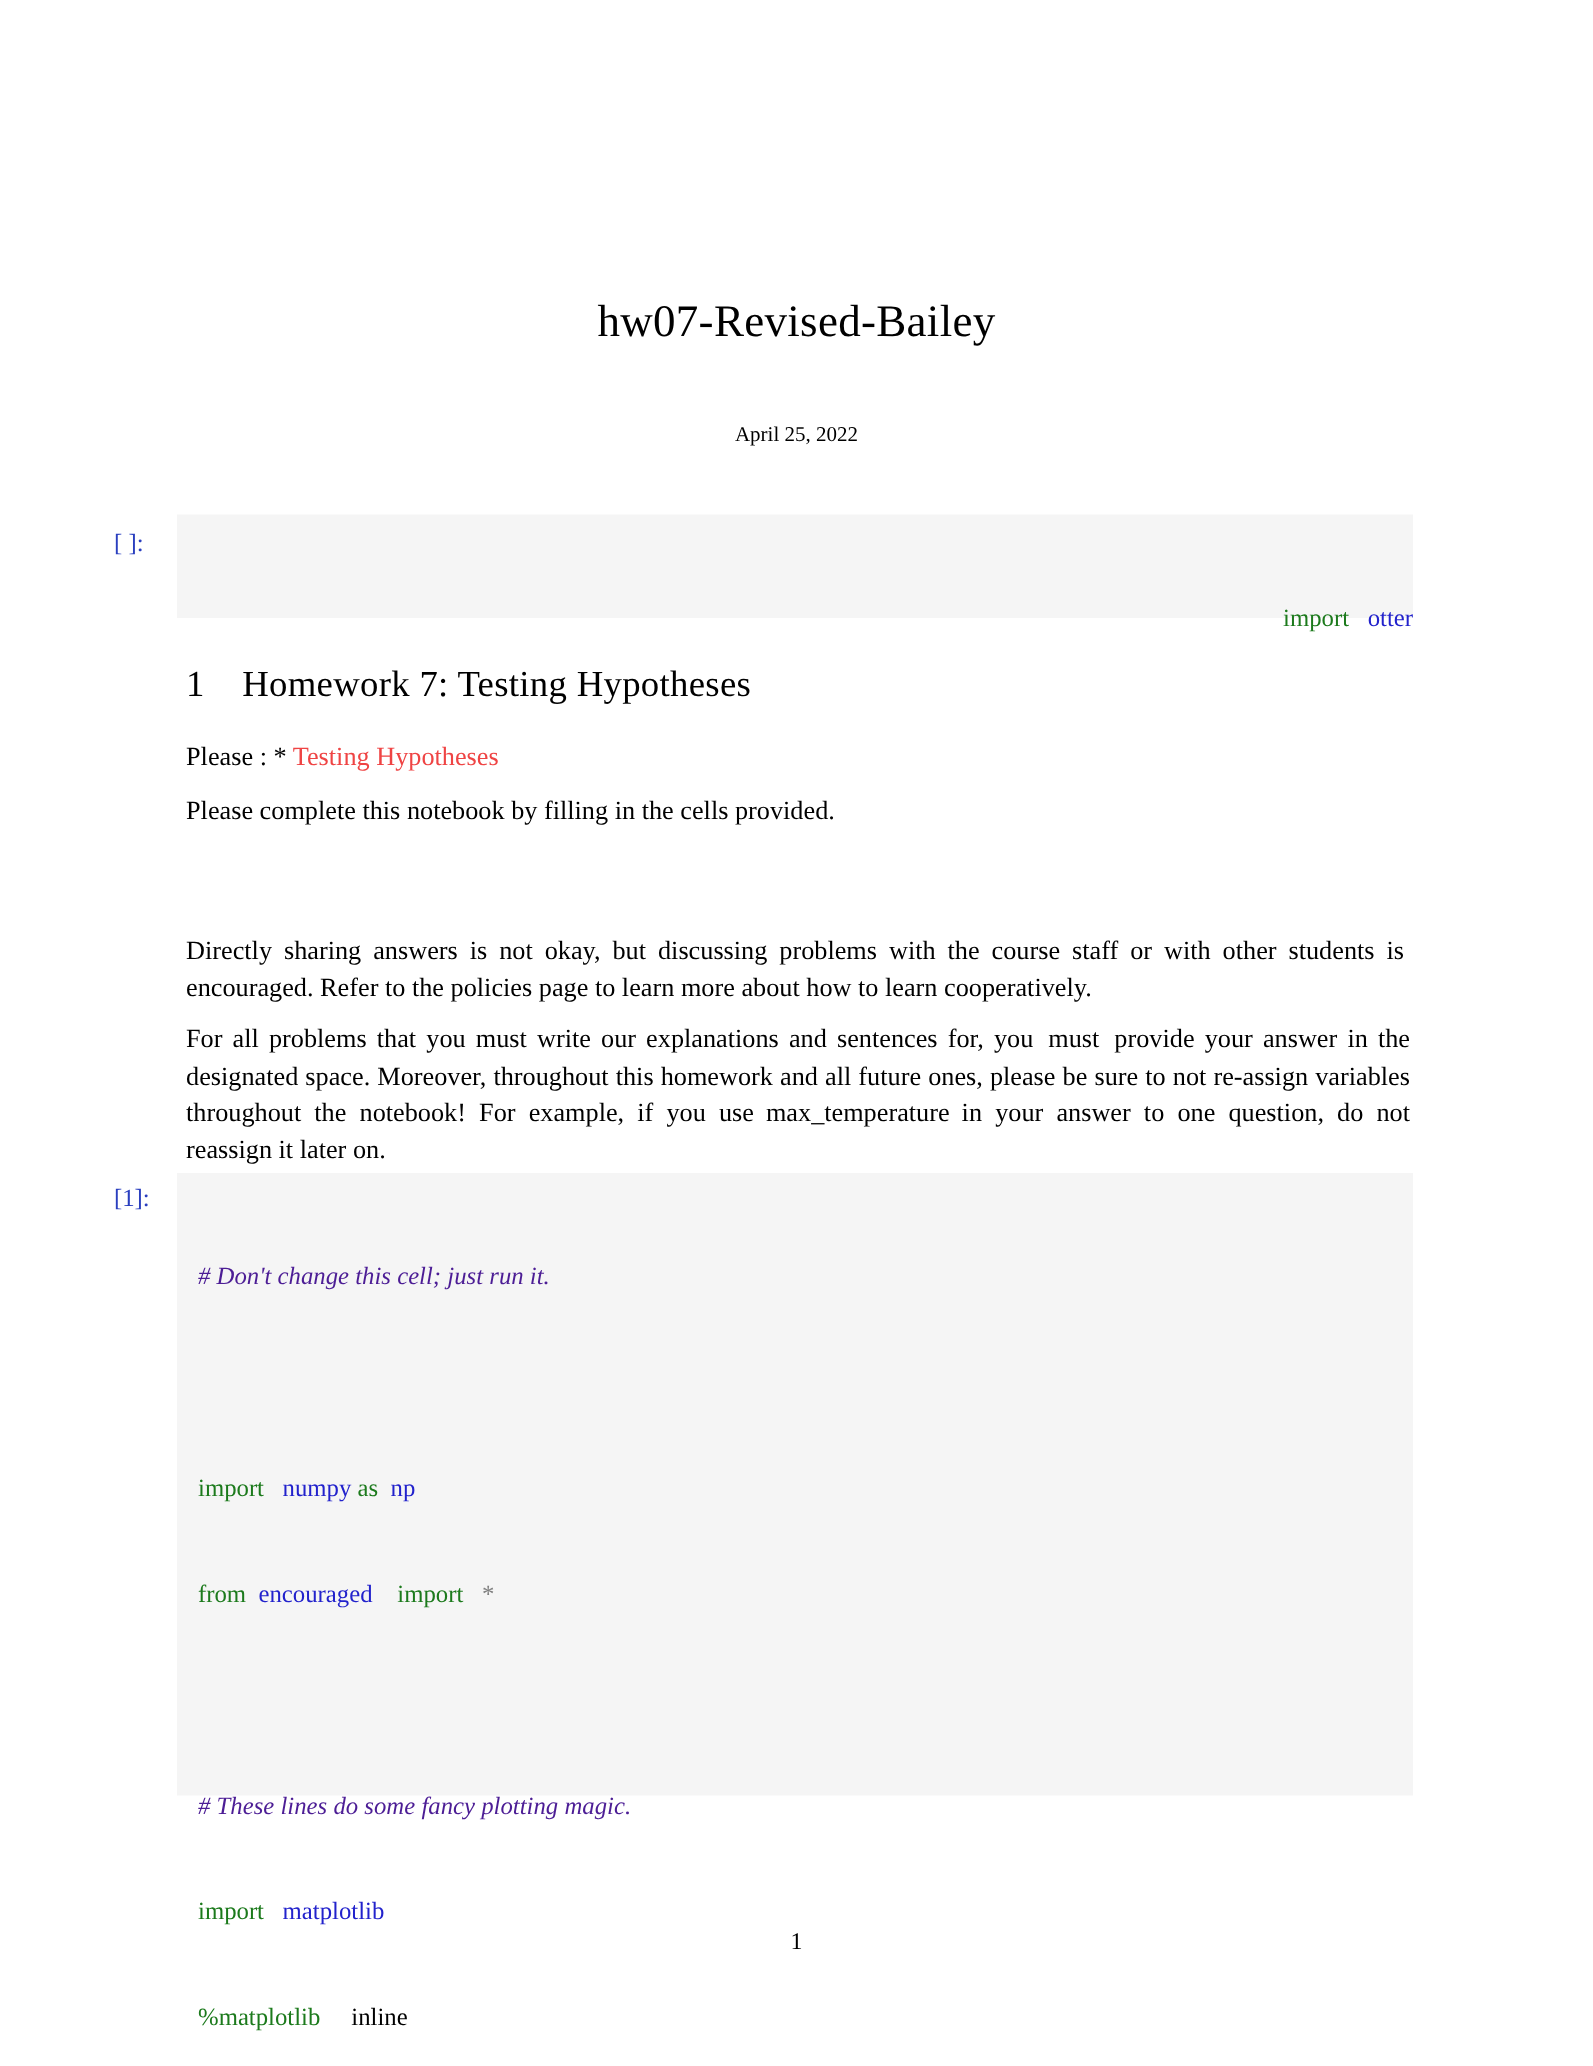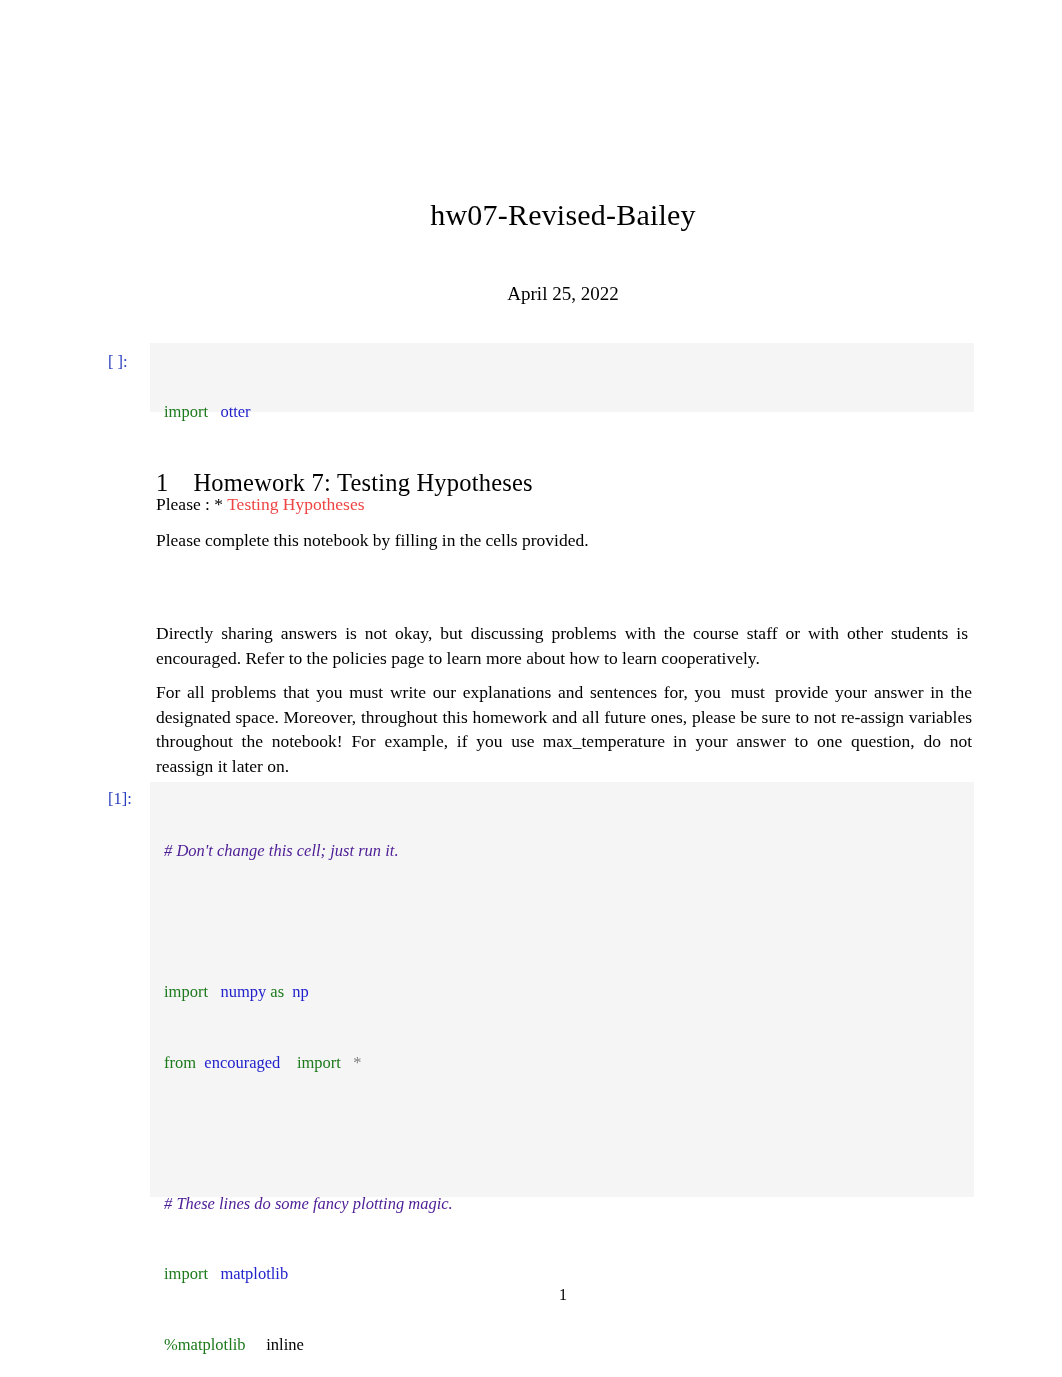--- a/index.html
+++ b/index.html
@@ -12,40 +12,39 @@
     height: 1377px;
     position: relative;
     font-family: "Liberation Serif", "DejaVu Serif", serif;
     color: #000000;
     overflow: hidden;
   }
 
   .page {
     position: absolute;
     inset: 0;
-    margin-left: 32px;
   }
 
   
   .doc-title {
     position: absolute;
     top: 198px;
     left: 0;
     width: 1062px;
     text-align: center;
     font-size: 30px;
     letter-spacing: 0.2px;
   }
   .doc-date {
     position: absolute;
     top: 283px;
     left: 0;
     width: 1062px;
     text-align: center;
-    font-size: 19px;
+    font-size: 14px;
   }
 
   
   .cell {
     position: absolute;
     left: 118px;
     width: 824px;
     background: #f5f5f5;
     box-sizing: border-box;
   }
@@ -110,27 +109,27 @@
 </style>
 </head>
 <body>
 
 <div class="page">
 
   <div class="doc-title">hw07-Revised-Bailey</div>
   <div class="doc-date">April 25, 2022</div>
 
   <div class="prompt" style="top:352px;">[ ]:</div>
-  <div class="cell" style="top:343px; height:69px;">
+  <div class="cell" style="top:343px; height:69px;text-align:right;">
     <div class="code">
       <span class="ln"><span class="kw">import</span>   <span class="mod">otter</span></span>
     </div>
   </div>
 
-  <div class="h1" style="top:469px;">
+  <div class="h1" style="top:443px;">
     <span class="num">1</span><span>Homework 7: Testing Hypotheses</span>
   </div>
 
   <div class="para nojust" style="top:492px;">
     <span>Please</span>
     <span>: *</span>
     <a class="link" href="#">Testing Hypotheses</a>
   </div>
 
   <div class="para nojust" style="top:528px;">Please complete this notebook by filling in the cells provided.</div>

